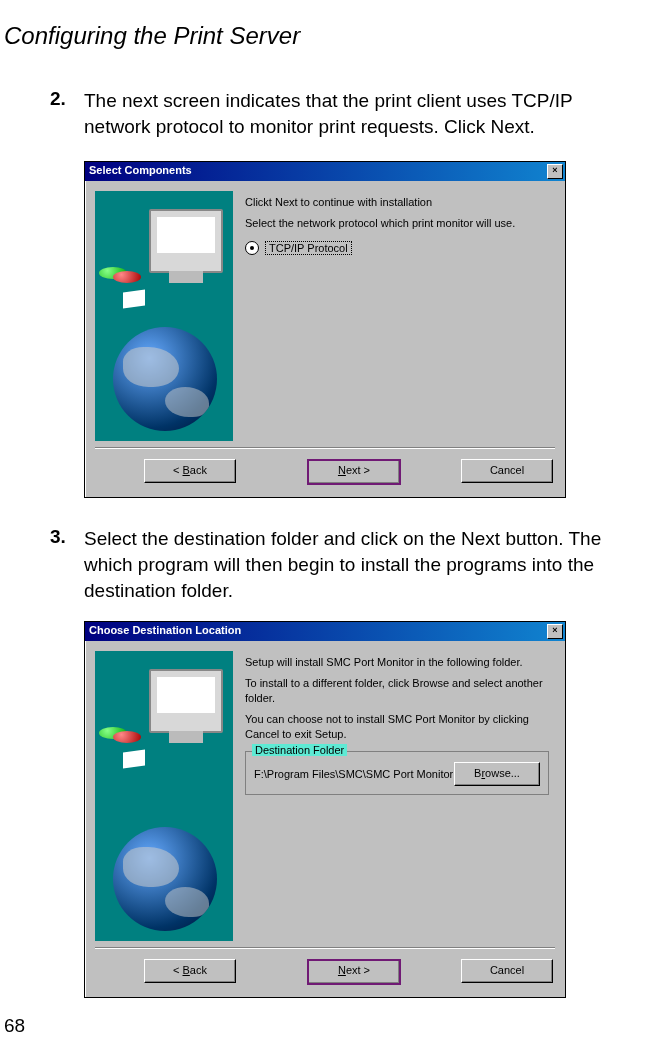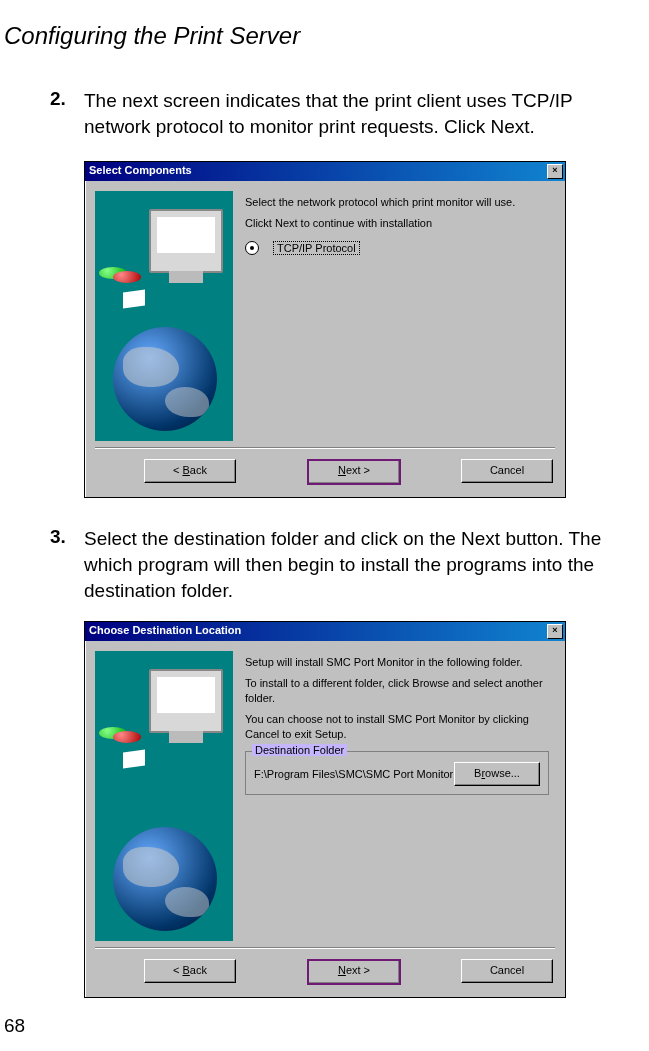--- a/index.html
+++ b/index.html
@@ -172,21 +172,21 @@
   .right-pane {
     flex: 1;
     padding: 14px 16px 8px 4px;
     color: #000;
   }
   .right-pane p { margin: 0 0 6px 0; line-height: 1.35; }
   .radio-row {
     margin-top: 10px;
     display: flex;
     align-items: center;
-    gap: 14px;
+    gap: 6px;
   }
   .radio {
     width: 12px; height: 12px;
     border: 1px solid #000;
     border-radius: 50%;
     background: #fff;
     display: inline-flex;
     align-items: center;
     justify-content: center;
   }
@@ -202,21 +202,21 @@
   }
   .dest-group {
     margin-top: 10px;
     border: 1px solid #808080;
     padding: 10px 8px 8px 8px;
     position: relative;
   }
   .dest-group .legend {
     position: absolute;
     top: -8px; left: 6px;
-    background: #c4b5fd;
+    background: #5eead4;
     padding: 0 3px;
   }
   .dest-row {
     display: flex;
     align-items: center;
     justify-content: space-between;
   }
   .btn {
     min-width: 74px;
     height: 22px;
@@ -284,22 +284,22 @@
             <div class="disc g"></div>
               <div class="disc r"></div>
           </div>
           <div class="paper"></div>
           <div class="globe"></div>
           <div class="vtext">
             <span class="in">Install</span><span class="sh">Shield</span>
           </div>
         </div>
         <div class="right-pane">
+          <p>Clickt Next to continue with installation</p>
           <p>Select the network protocol which print monitor will use.</p>
-          <p>Clickt Next to continue with installation</p>
           <div class="radio-row">
             <span class="radio"></span>
             <span class="radio-label">TCP/IP Protocol</span>
           </div>
         </div>
       </div>
       <div class="dialog-divider"></div>
       <div class="button-row">
         <span class="btn">&lt; <span class="u">B</span>ack</span>
         <span class="btn default"><span class="u">N</span>ext &gt;</span>

